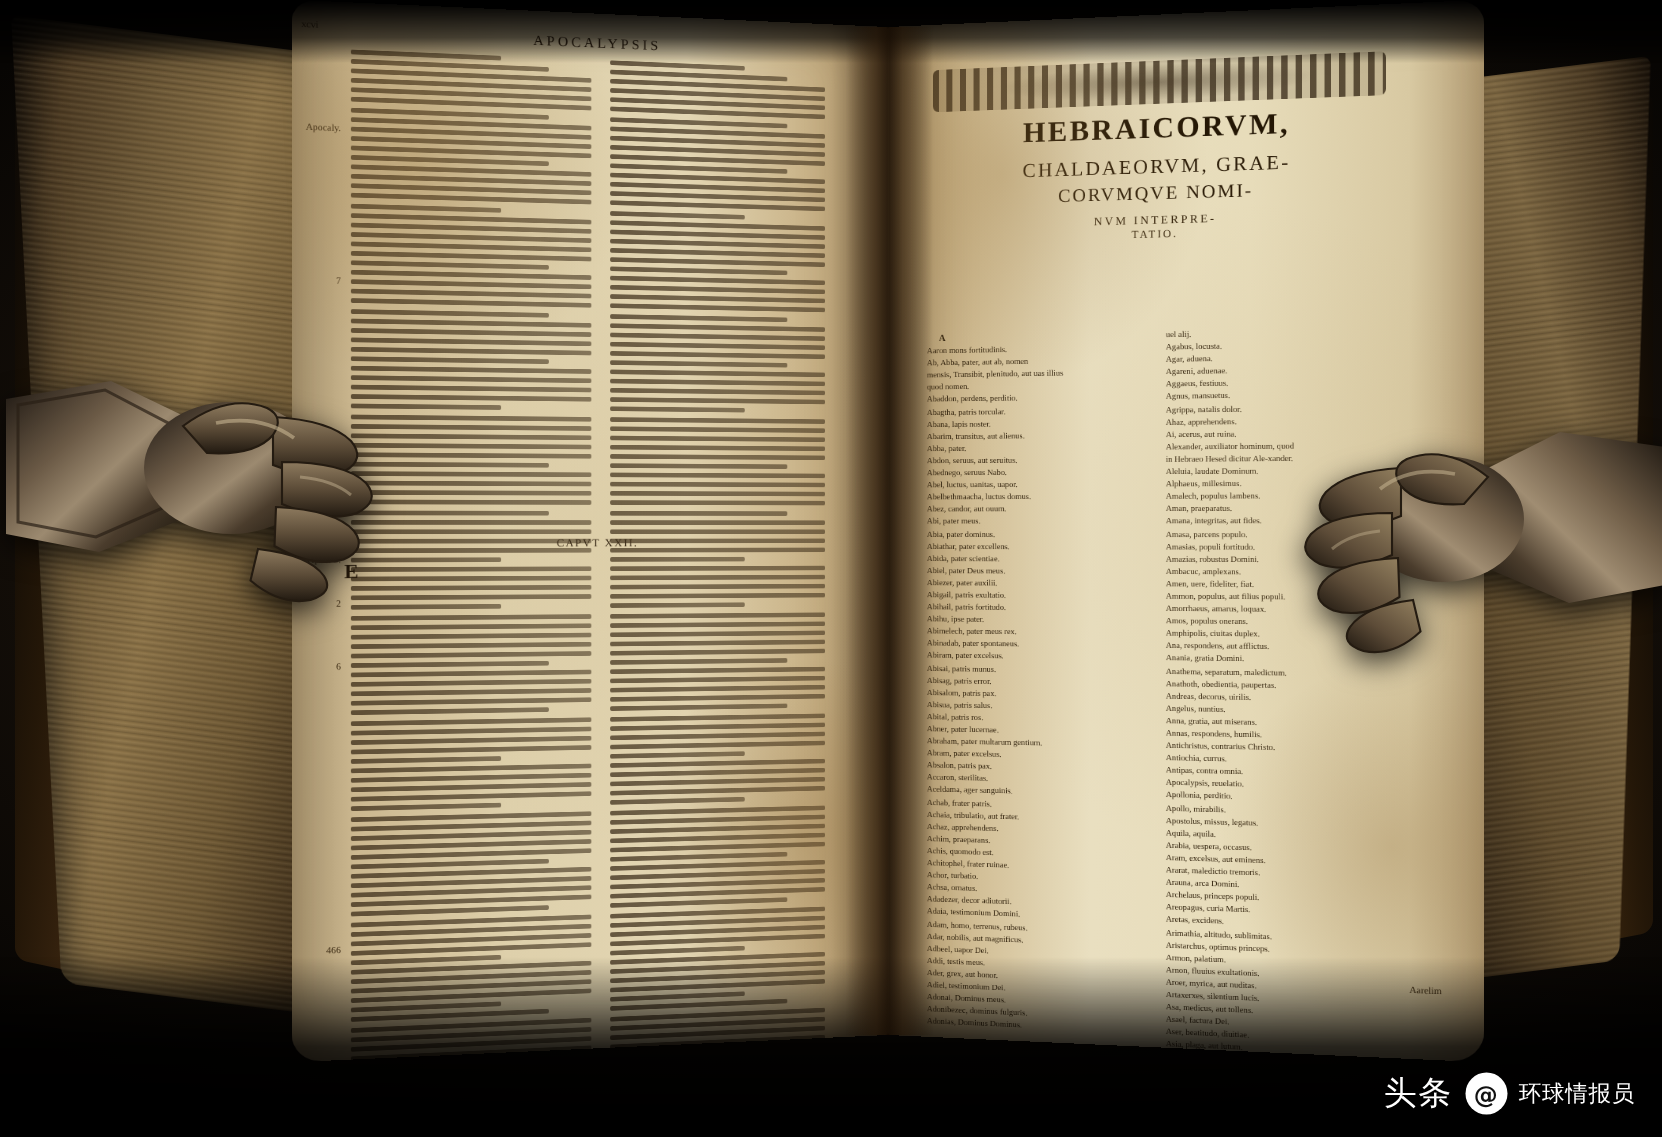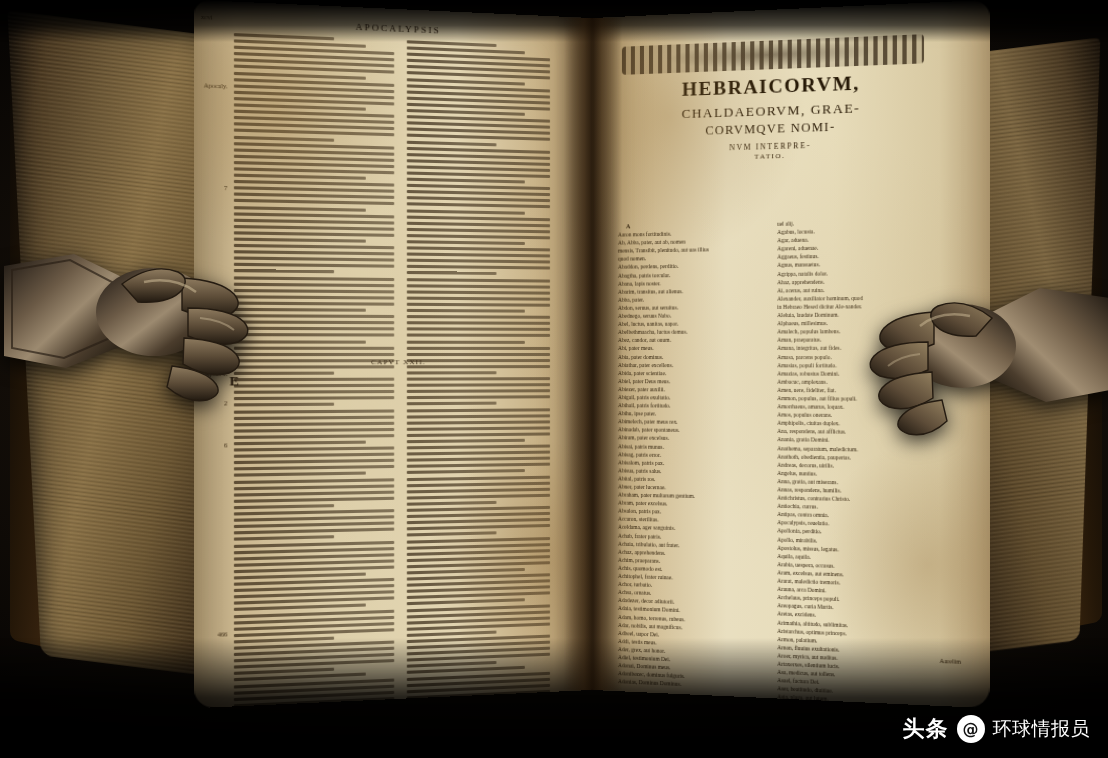--- a/index.html
+++ b/index.html
@@ -294,37 +294,37 @@
     right: 18px;
     bottom: 14px;
     display: flex;
     align-items: center;
     gap: 8px;
     color: #ffffff;
     font-family: "DejaVu Sans", sans-serif;
   }
   .wm-left {
     font-size: 22px;
-    font-weight: bold;
+    font-weight: normal;
     letter-spacing: 1px;
     text-shadow: 0 1px 3px rgba(0,0,0,0.9);
   }
   .wm-logo {
     width: 28px; height: 28px;
     border-radius: 50%;
     background: #ffffff;
     color: #111;
     display: flex;
     align-items: center;
     justify-content: center;
     font-size: 16px;
     font-weight: bold;
   }
   .wm-right {
-    font-size: 19px;
+    font-size: 15px;
     letter-spacing: 0.5px;
     text-shadow: 0 1px 3px rgba(0,0,0,0.9);
   }
 </style>
 </head>
 <body>
 
 <div class="photo">
   <div class="backdrop"></div>
 

